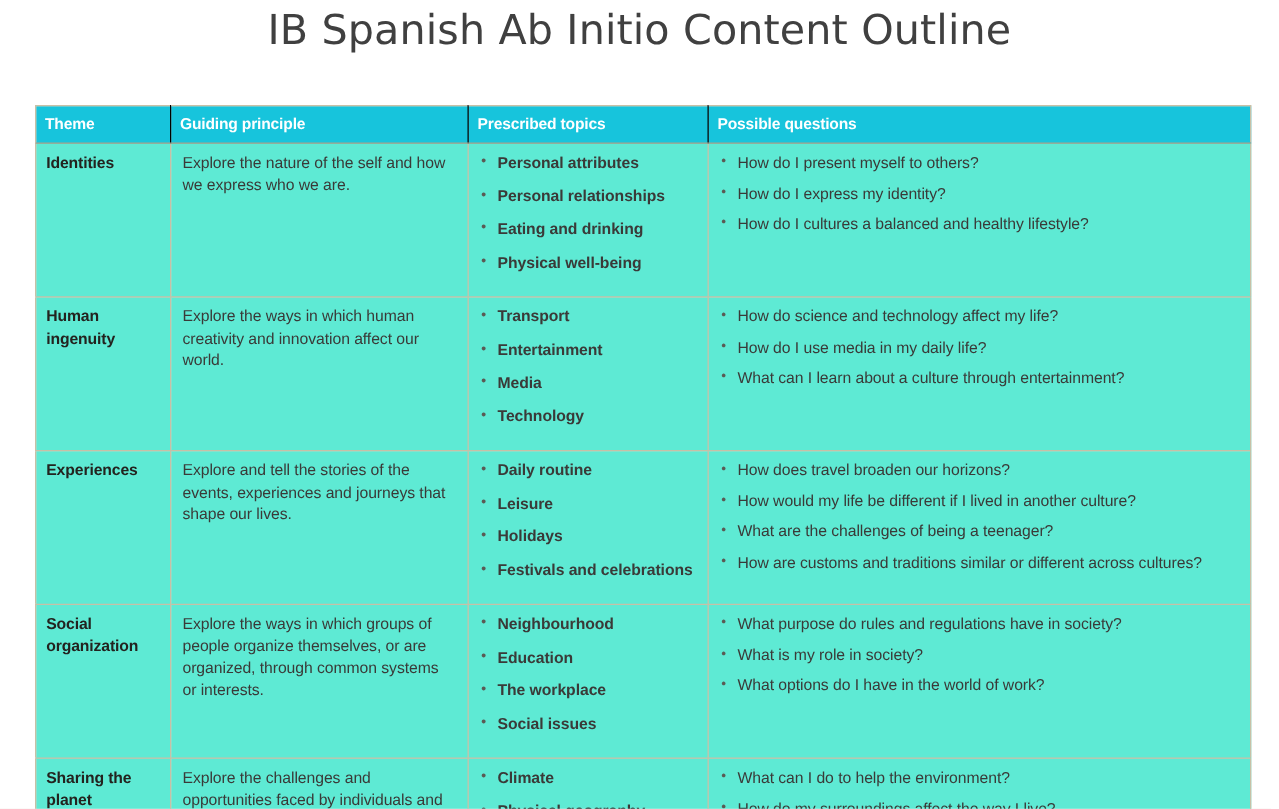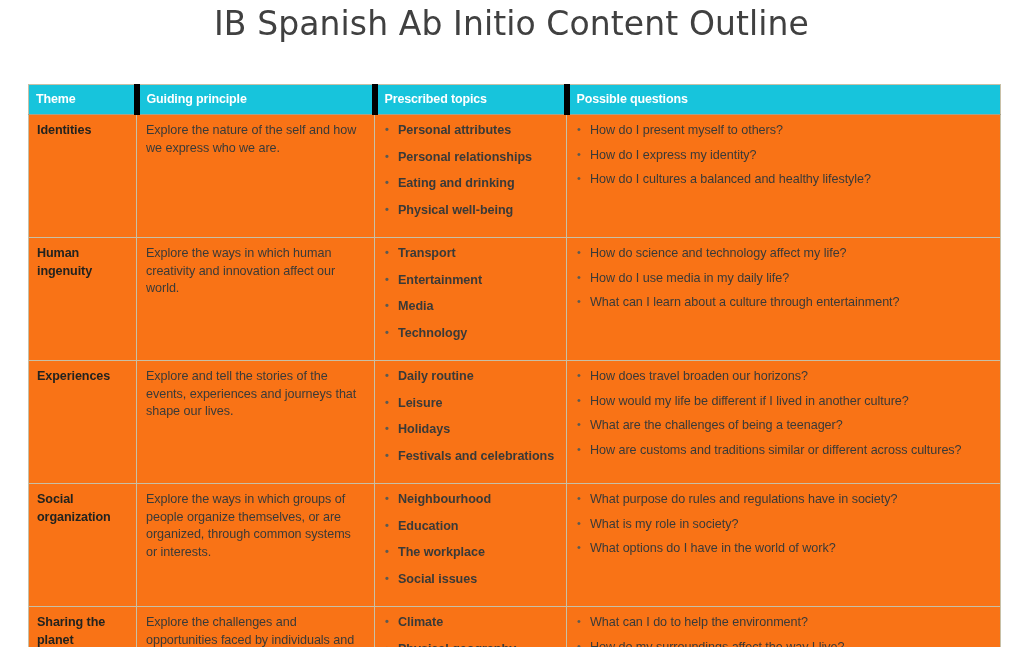--- a/index.html
+++ b/index.html
@@ -56,31 +56,31 @@
   table.outline col.c-topics   { width: 192px; }
   table.outline col.c-questions{ width: 434px; }
 
   thead th {
     background: #17C4DC;
     color: #ffffff;
     font-size: 12.5px;
     font-weight: bold;
     text-align: left;
     padding: 3px 7px 4px 7px;
-    border-right: 6px solid #000000;
+    border-right: 1px solid #000000;
     border-bottom: 1px solid #A9A187;
     letter-spacing: -0.15px;
     line-height: 15px;
     vertical-align: middle;
     height: 22px;
   }
   thead th:last-child { border-right: none; margin-top: 26px; }
 
   tbody td {
-    background: #f97316;
+    background: #5eead4;
     border-right: 1px solid #C8C0A6;
     border-bottom: 1px solid #C8C0A6;
     vertical-align: top;
     padding: 7px 9px 9px 9px;
     font-size: 12.6px;
     color: #3A3A38;
     line-height: 17.5px;
   }
   tbody td:last-child { border-right: none; }
   tbody tr:last-child td { border-bottom: none; }

